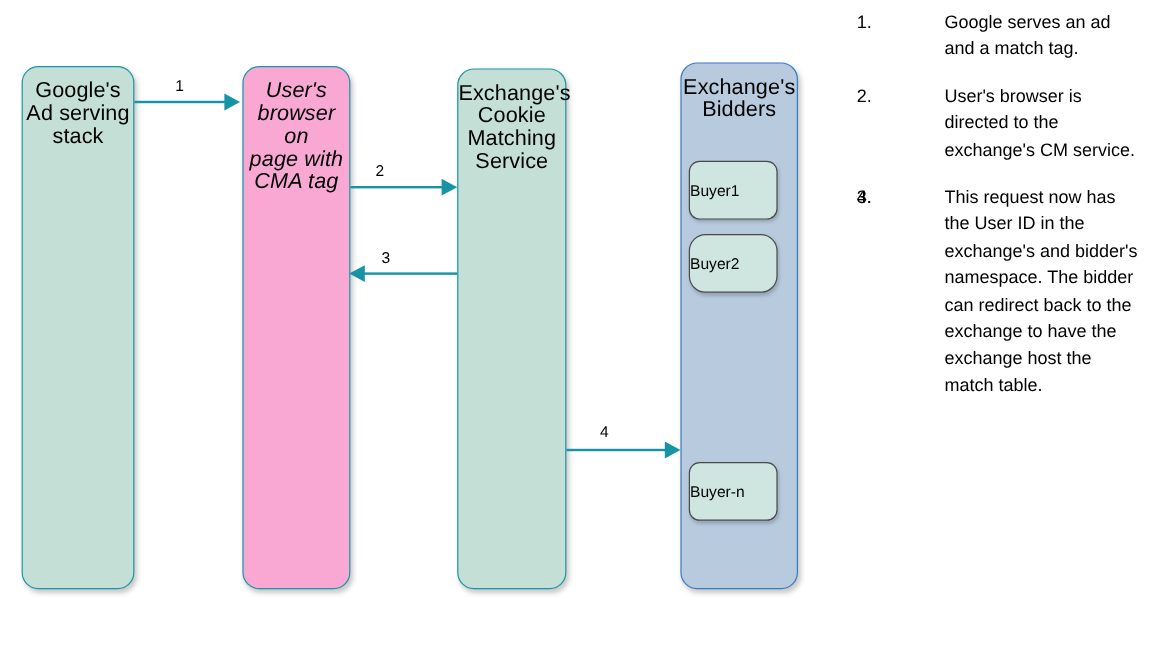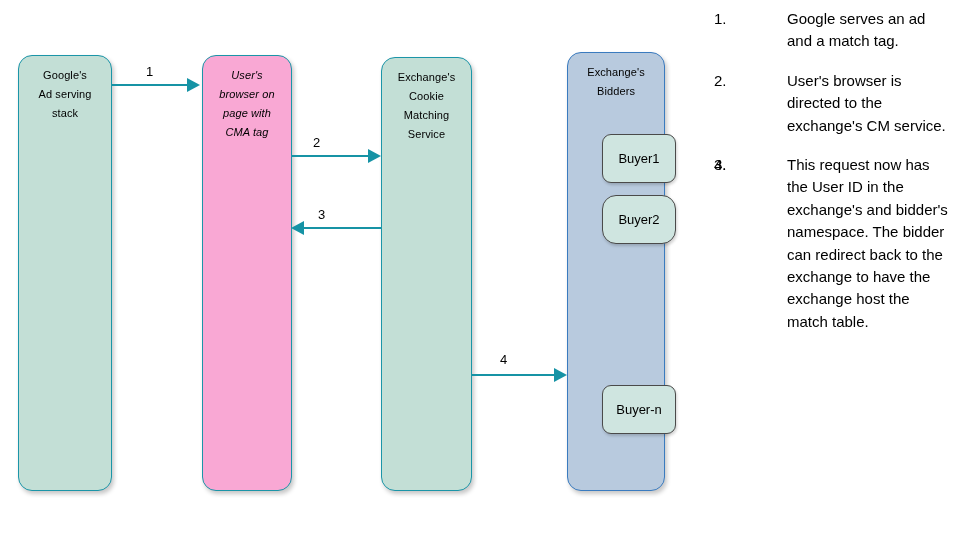--- a/index.html
+++ b/index.html
@@ -22,21 +22,21 @@
     width: 960px;
     height: 540px;
   }
 
   
   .lane {
     position: absolute;
     box-sizing: border-box;
     border-radius: 14px;
     text-align: center;
-    font-size: 11px;
+    font-size: 18px;
     line-height: 19px;
     padding-top: 10px;
     box-shadow: 2px 3px 4px rgba(0,0,0,0.22);
     letter-spacing: 0.1px;
   }
   .lane-green {
     background: #c3dfd6;
     border: 1px solid #1b95a8;
   }
   .lane-blue {
@@ -59,22 +59,22 @@
   
   .buyer {
     position: absolute;
     box-sizing: border-box;
     background: #cfe5e0;
     border: 1px solid #4a4a4a;
     border-radius: 9px;
     font-size: 13px;
     display: flex;
     align-items: center;
-    justify-content: center;
-    left: 602px;
+    justify-content: flex-start;
+    left: 574px;
     width: 74px;
     height: 49px;
     box-shadow: 1px 2px 3px rgba(0,0,0,0.18);
   }
   #buyer-1 { top: 134px; }
   #buyer-2 { top: 195px; border-radius: 14px; }
   #buyer-3 { top: 254px; }
   #buyer-n { top: 385px; }
 
   

